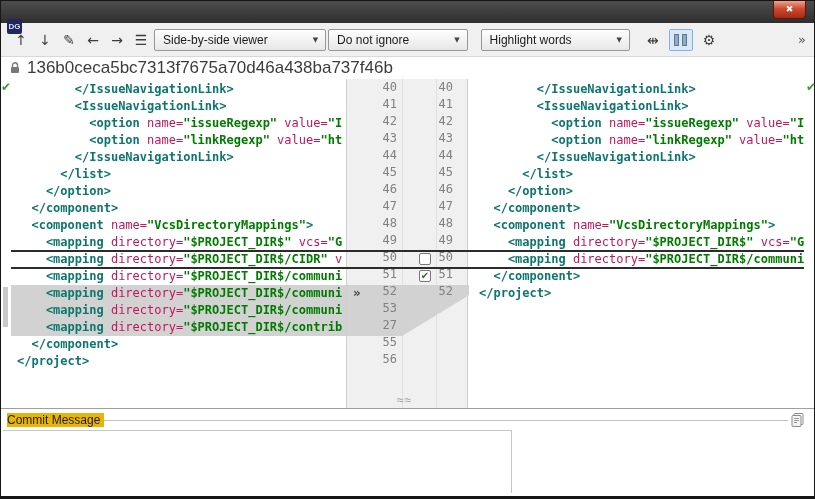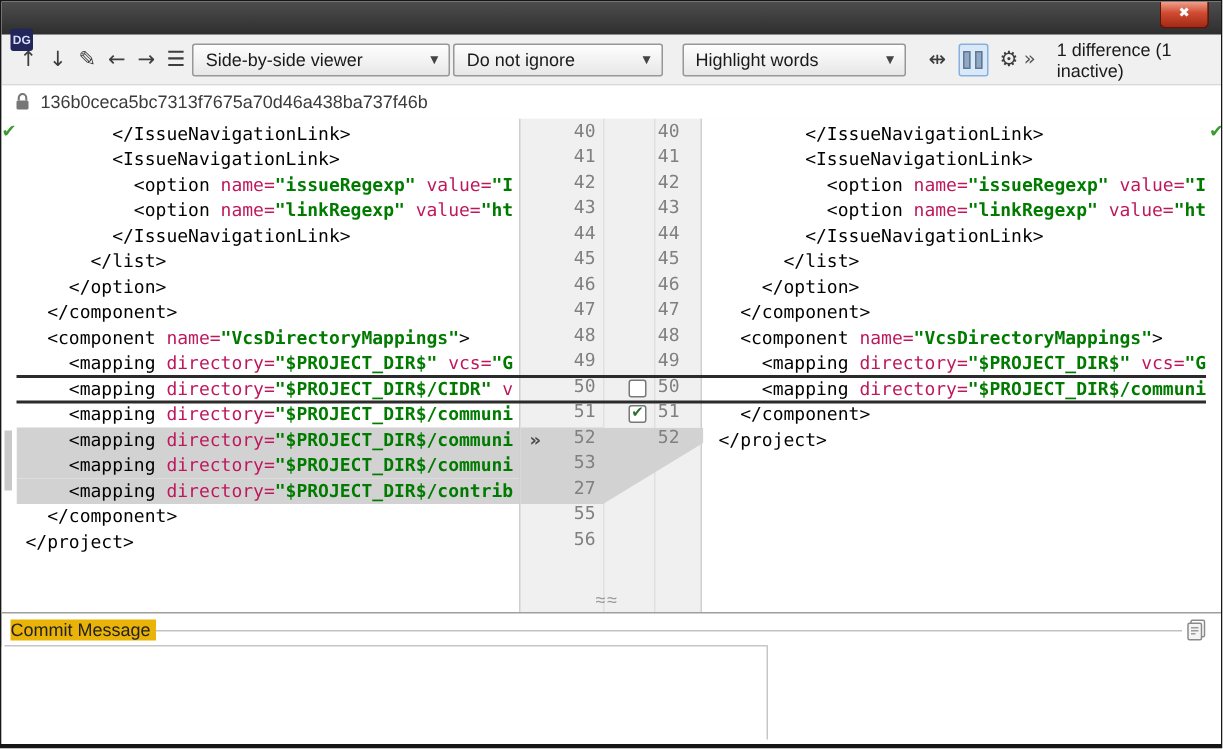--- a/index.html
+++ b/index.html
@@ -48,21 +48,21 @@
     border: 1px solid #85b1df; background: #d9e9f8; border-radius: 2px;
     display: flex; align-items: center; justify-content: center; gap: 3px; cursor: pointer;
   }
   .sync-btn .bar { width: 5px; height: 12px; background: #92a9c2; border: 1px solid #60799a; }
   .right-group { margin-left: auto; display: flex; align-items: center; }
   .more-chevron { color: #555; font-size: 13px; font-family: "DejaVu Sans", sans-serif; }
   .diff-summary { margin-left: 14px; margin-right: 4px; color: #1a1a1a; }
   
   .rev-header {
     height: 22px; background: #ffffff; position: relative;
-    display: flex; align-items: center; font-size: 12px; color: #3c3c3c;
+    display: flex; align-items: center; font-size: 17px; color: #3c3c3c;
   }
   .lock-icon { margin: 0 7px 0 9px; display: inline-flex; }
   .your-version { position: absolute; left: 425px; top: 4px; margin-top: 16px; }
   
   .diff-body { position: relative; height: 329px; background: #ffffff; overflow: hidden; }
   .stripe { position: absolute; top: 0; height: 100%; background: #ffffff; }
   .stripe-left { left: 0; width: 10px; }
   .stripe-right { left: 803px; right: 0; }
   .saved-check {
     position: absolute; top: 1px; left: 0; color: #3c9a33; font-size: 12px;
@@ -73,21 +73,21 @@
     position: absolute; top: 0; height: 100%; overflow: hidden; padding-top: 2px;
     font-family: "DejaVu Sans Mono", monospace; font-size: 12px; line-height: 17px;
     white-space: pre; background: #ffffff;
   }
   .pane-left  { left: 10px;  width: 335px; }
   .pane-right { left: 467px; width: 336px; }
   .code-row { height: 17px; }
   .pane-left  .code-row { padding-left: 6px; }
   .pane-right .code-row { padding-left: 11px; }
   .code-row.gray { background: #d2d2d2; }
-  .seg-t { color: #000000; font-weight: normal; }
+  .seg-t { color: #0f766e; font-weight: bold; }
   .seg-a { color: #be185d; }
   .seg-v { color: #007b00; font-weight: bold; }
   
   .gutter {
     position: absolute; left: 345px; width: 122px; top: 0; height: 100%;
     background: #f0f0f0; border-left: 1px solid #cfcfcf; border-right: 1px solid #cfcfcf;
   }
   .gline { position: absolute; top: 0; bottom: 0; width: 1px; background: #e0e0e0; }
   .numcol {
     position: absolute; top: 0; padding-top: 0; z-index: 2;
@@ -160,21 +160,20 @@
 
     <div class="tbtn" style="margin-left:10px;">⇹</div>
     <div class="sync-btn">
       <span class="bar"></span>
       <span class="bar"></span>
     </div>
     <div class="tbtn" style="margin-left:4px;">⚙</div>
 
     <div class="right-group">
       <span class="more-chevron">»</span>
-      <span class="diff-summary">1 difference (1 inactive)</span>
     </div>
   </div>
 
   <div class="rev-header">
     <span class="lock-icon">
       <svg width="10" height="12" viewBox="0 0 10 12">
           <path d="M2.5 5 V3.2 a2.5 2.5 0 0 1 5 0 V5" fill="none" stroke="#777" stroke-width="1.4"></path>
           <rect x="1" y="5" width="8" height="6" rx="1" fill="#777"></rect>
         </svg>
     </span>

